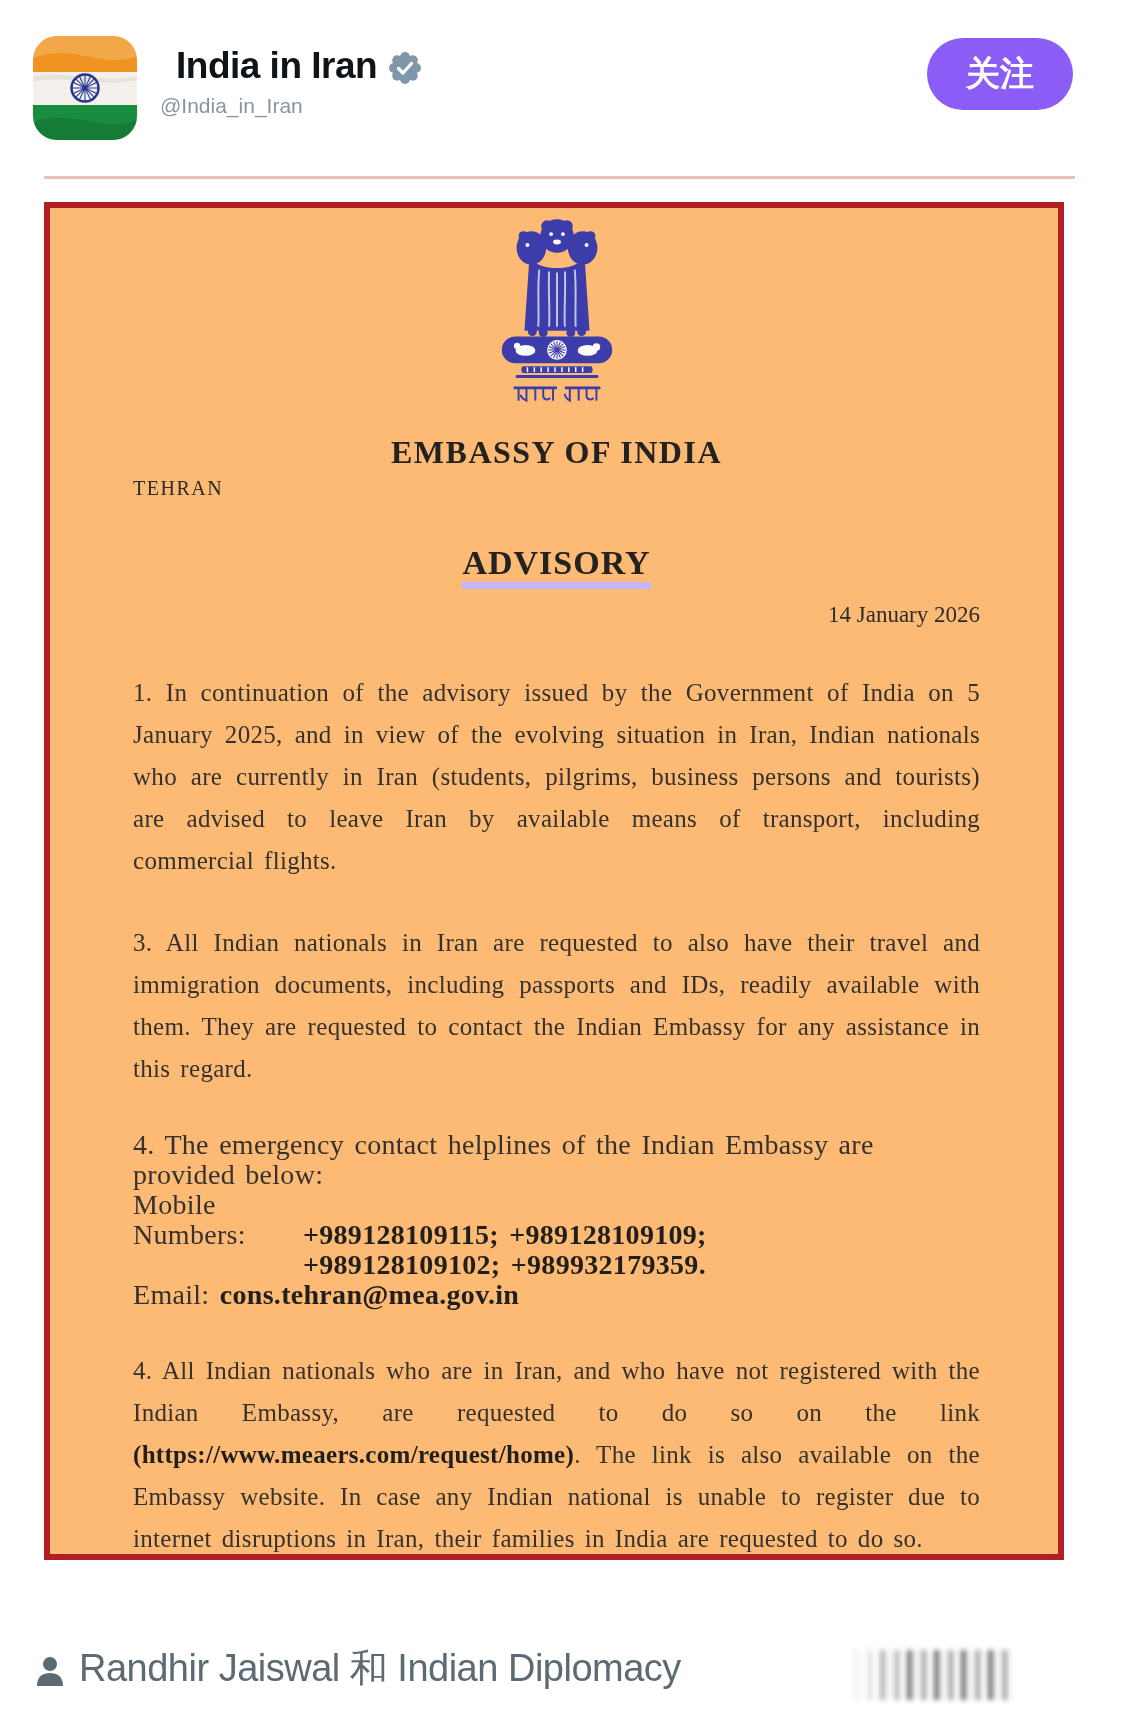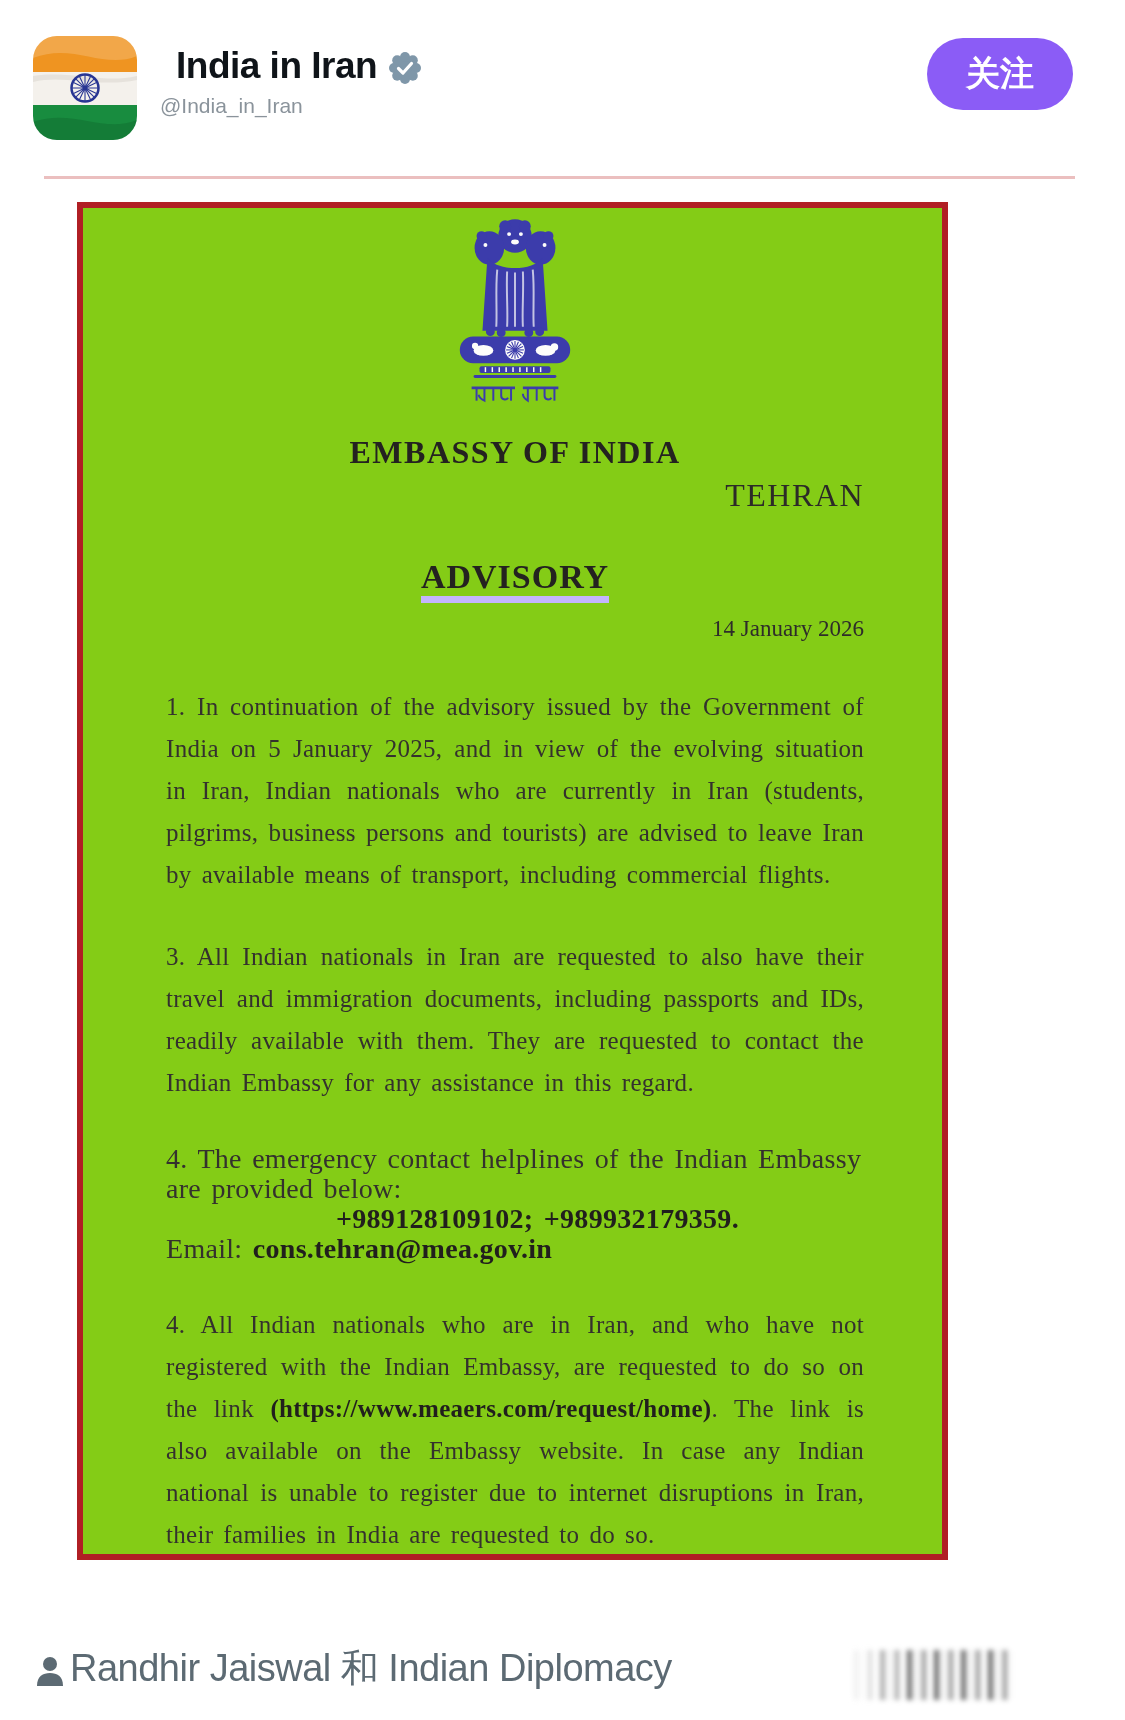--- a/index.html
+++ b/index.html
@@ -25,52 +25,52 @@
     font-size:34px; font-weight:700; display:flex; align-items:center; justify-content:center;
     font-family:"Liberation Sans","DejaVu Sans",sans-serif; cursor:pointer;
   }
 
   
   .pre-line {
     position:absolute; left:44px; top:176px; width:1031px; height:3px;
     background:rgba(206,96,96,0.40);
   }
   .doc {
-    position:absolute; left:44px; top:202px; width:871px; height:1358px;
-    background:#84cc16; border:6px solid #b01f24;margin-left:33px;
+    position:absolute; left:44px; top:202px; width:1020px; height:1358px;
+    background:#fdba74; border:6px solid #b01f24;
   }
   .doc-inner {
     width:100%; height:100%; padding:2px 78px 0 83px;
     font-family:"Liberation Serif","DejaVu Serif",serif; color:#34312e;
   }
   .emblem-wrap { text-align:center; margin-top:2px; height:200px; }
   .sr { position:absolute; width:1px; height:1px; overflow:hidden; clip:rect(0 0 0 0); white-space:nowrap; }
   .org-name { margin-top:22px; text-align:center; font-size:32px; font-weight:700; letter-spacing:1.5px; color:#242220; }
-  .org-city { margin-top:6px; text-align:right; font-size:32px; letter-spacing:1.5px; color:#2c2a28; }
+  .org-city { margin-top:6px; text-align:left; font-size:20px; letter-spacing:1.5px; color:#2c2a28; }
   .doc-title { margin-top:44px; text-align:center; }
   .doc-title span {
     font-size:34px; font-weight:700; letter-spacing:1px; color:#242220;
     border-bottom:7px solid #c4b5fd; padding-bottom:1px;
   }
   .doc-date { margin-top:20px; text-align:right; font-size:23px; color:#2e2c2a; }
 
   .doc-body { margin-top:44px; }
   .para {
     font-size:25px; line-height:42px; text-align:justify;
     word-spacing:3.5px; letter-spacing:0.3px; margin-bottom:40px;
   }
   .para b, .p4 b { font-weight:700; color:#211f1d; }
   .p4 { font-size:28px; line-height:30px; word-spacing:3px; letter-spacing:0.3px; margin-bottom:40px; }
   .p4-label { display:inline-block; width:170px; }
   .p4-indent { padding-left:170px; }
 
   
   .footer {
     position:absolute; left:33px; top:1643px;
-    display:flex; align-items:center; gap:3px; color:#5c6a73;
+    display:flex; align-items:center; gap:12px; color:#5c6a73;
   }
   .footer .person { width:34px; height:34px; flex:0 0 auto; margin-top:4px; }
   .attribution { font-size:38px; color:#5c6a73; letter-spacing:-0.5px; }
 
   .watermark {
     position:absolute; left:853px; top:1650px; width:160px; height:50px;
     background:
       linear-gradient(90deg, rgba(255,255,255,0.95), rgba(255,255,255,0) 35%),
       repeating-linear-gradient(90deg,
         rgba(25,25,25,0.62) 0 5px, rgba(25,25,25,0.05) 5px 15px,
@@ -230,20 +230,23 @@
     </div>
 
     <div class="doc-date">14 January 2026</div>
 
     <div class="doc-body">
       <div class="para">1. In continuation of the advisory issued by the Government of India on 5 January 2025, and in view of the evolving situation in Iran, Indian nationals who are currently in Iran (students, pilgrims, business persons and tourists) are advised to leave Iran by available means of transport, including commercial flights.</div>
       <div class="para">3. All Indian nationals in Iran are requested to also have their travel and immigration documents, including passports and IDs, readily available with them. They are requested to contact the Indian Embassy for any assistance in this regard.</div>
 
       <div class="p4">
         <div>4. The emergency contact helplines of the Indian Embassy are provided below:</div>
+        <div>
+          <span class="p4-label">Mobile Numbers:</span><b>+989128109115; +989128109109;</b>
+        </div>
         <div class="p4-indent">
           <b>+989128109102; +989932179359.</b>
         </div>
         <div>
           <span>Email: </span><b>cons.tehran@mea.gov.in</b>
         </div>
       </div>
 
       <div class="para">
         <span>4. All Indian nationals who are in Iran, and who have not registered with the Indian Embassy, are requested to do so on the link </span><b>(https://www.meaers.com/request/home)</b><span>. The link is also available on the Embassy website. In case any Indian national is unable to register due to internet disruptions in Iran, their families in India are requested to do so.</span>

